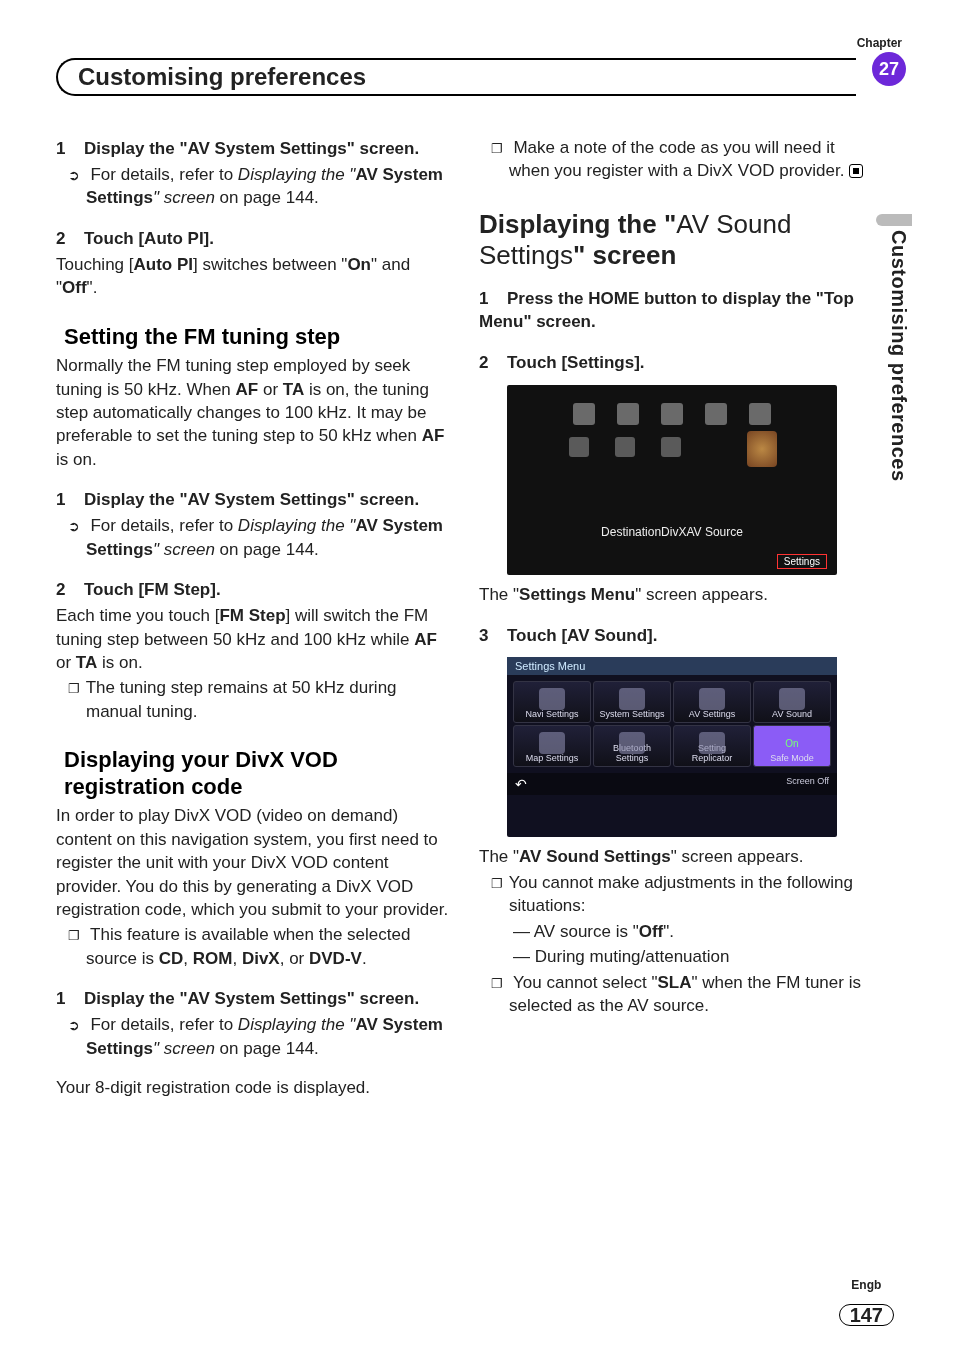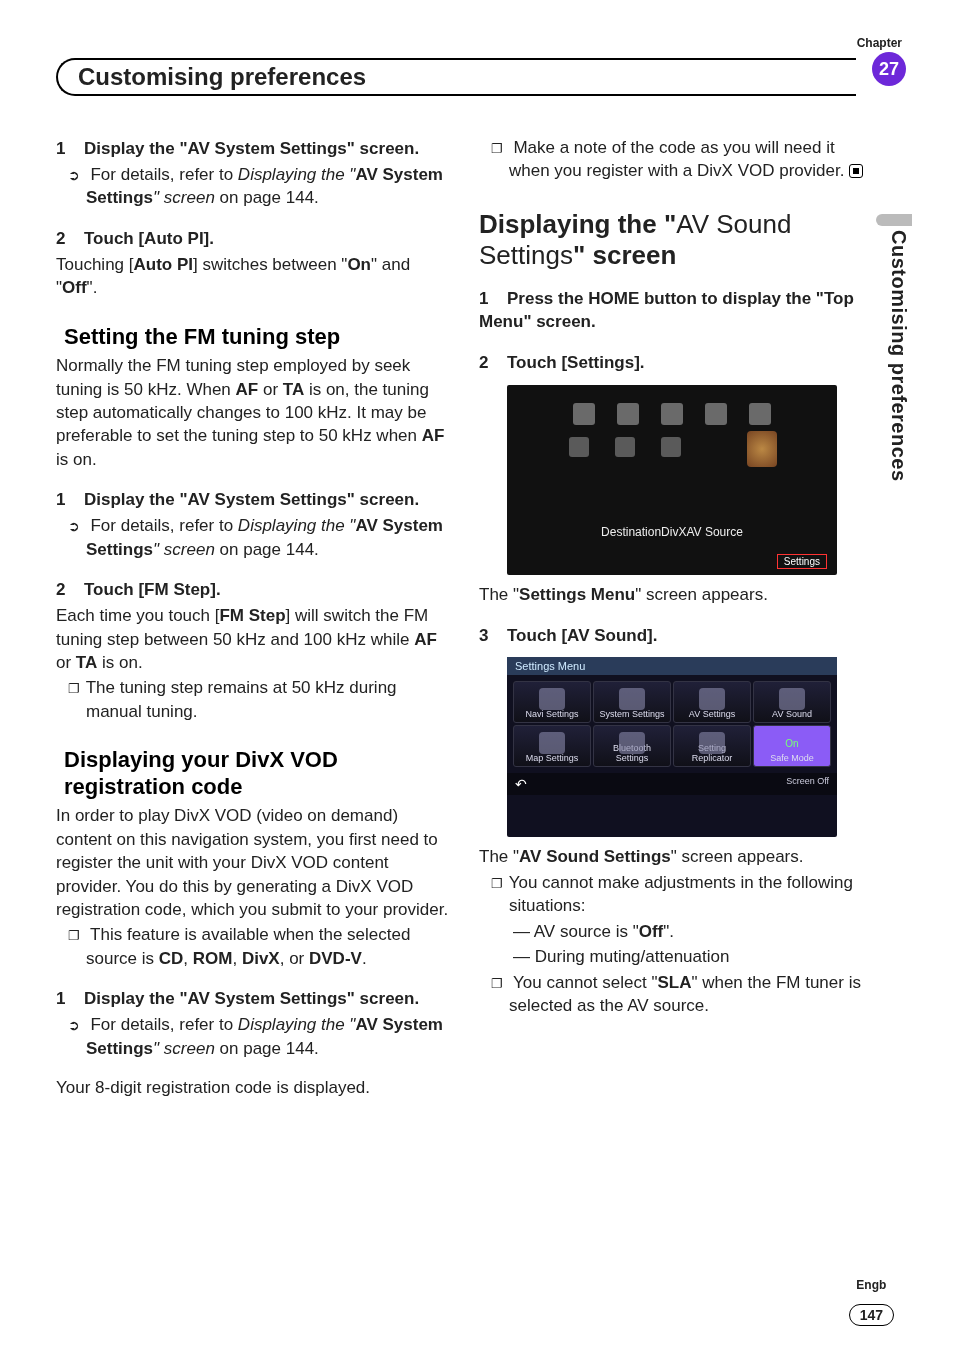--- a/index.html
+++ b/index.html
@@ -73,21 +73,21 @@
   .shot2 .grid { display:grid; grid-template-columns:repeat(4,1fr); gap:2px; padding:6px 6px; }
   .shot2 .cell { height:42px; background: linear-gradient(#202038,#101018); border-radius:3px; display:flex; align-items:flex-end; justify-content:center; padding:3px; text-align:center; font-size:9px; color:#dde; border:1px solid #334; position:relative; }
   .shot2 .cell::before { content:""; position:absolute; top:6px; left:50%; transform:translateX(-50%); width:26px; height:22px; background:#88a; border-radius:4px; opacity:.6; }
   .shot2 .safeon { background:#8b5cf6; }
   .shot2 .safeon::before { content:"On"; color:#7f7; background:none; width:auto; height:auto; top:12px; font-size:10px; opacity:1; }
   .shot2 .btm { display:flex; justify-content:space-between; background:#0a0a12; padding:3px 8px; }
   .shot2 .back { font-size:14px; color:#fff; }
   .shot2 .soff { font-size:9px; color:#ccd; }
 
   .footer { position: absolute; bottom: 26px; right: 60px; display:flex; align-items:center; gap:12px; font-size:12px; font-weight:700;flex-direction:column; }
-  .pg-pill { border:1.5px solid #000; border-radius:12px; padding:0 10px; height:22px; display:flex; align-items:center; font-size:14px; }
+  .pg-pill { border:1.5px solid #000; border-radius:12px; padding:0 10px; height:22px; display:flex; align-items:center; font-size:20px; }
 </style>
 </head>
 <body>
 
 <div class="chap-label">Chapter</div>
 <div class="chap-badge">27</div>
 
 <div class="page-inner">
   <div class="title-bar">
     <span>Customising preferences</span>

